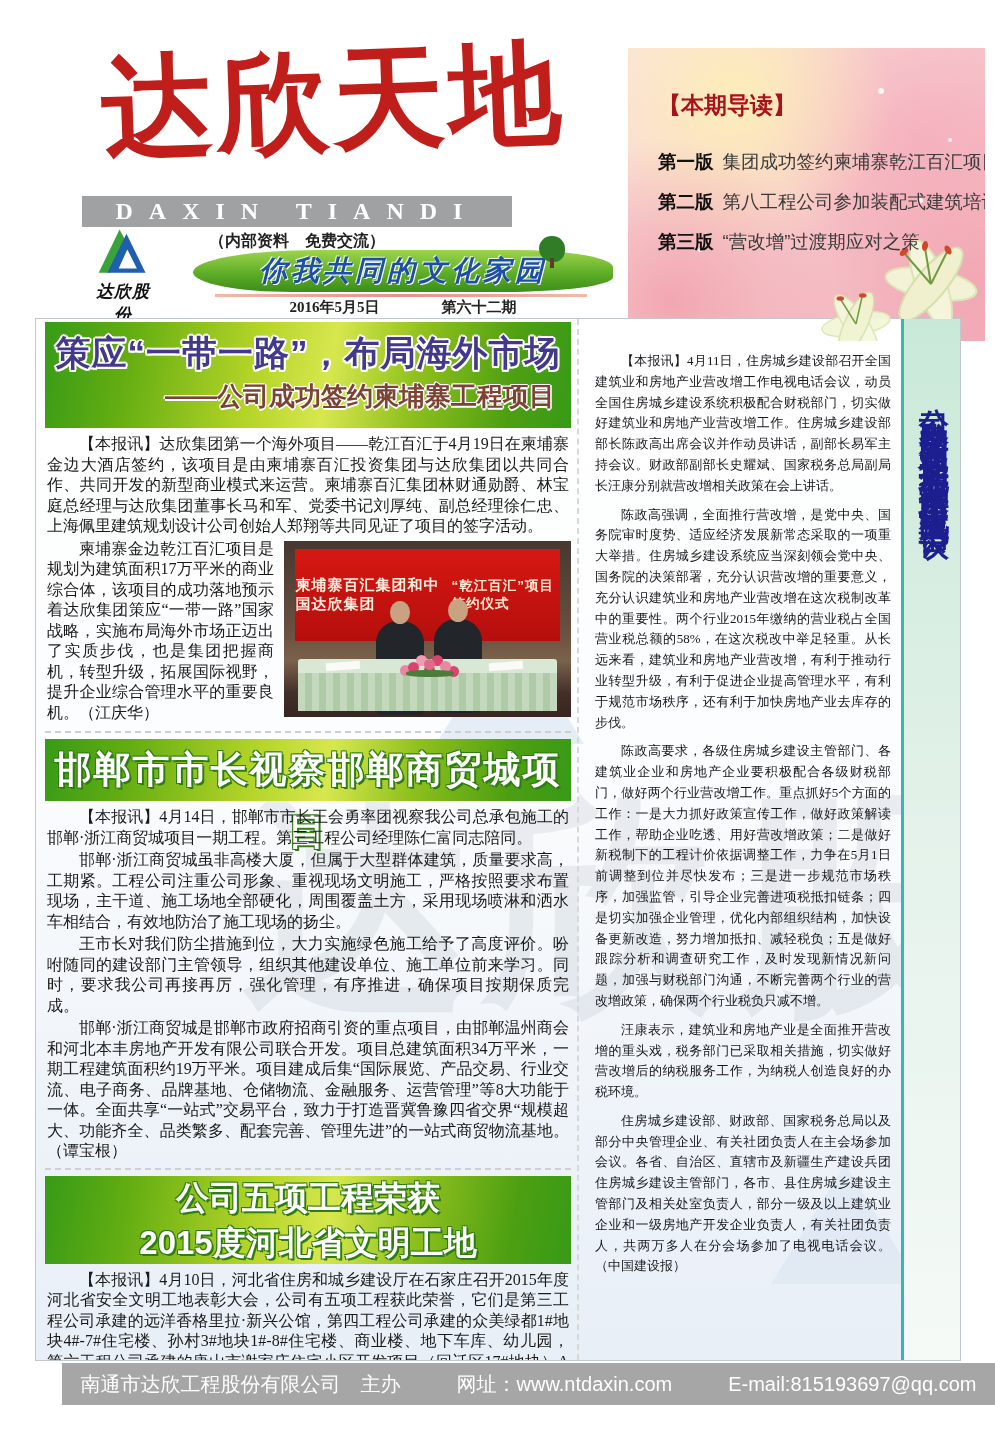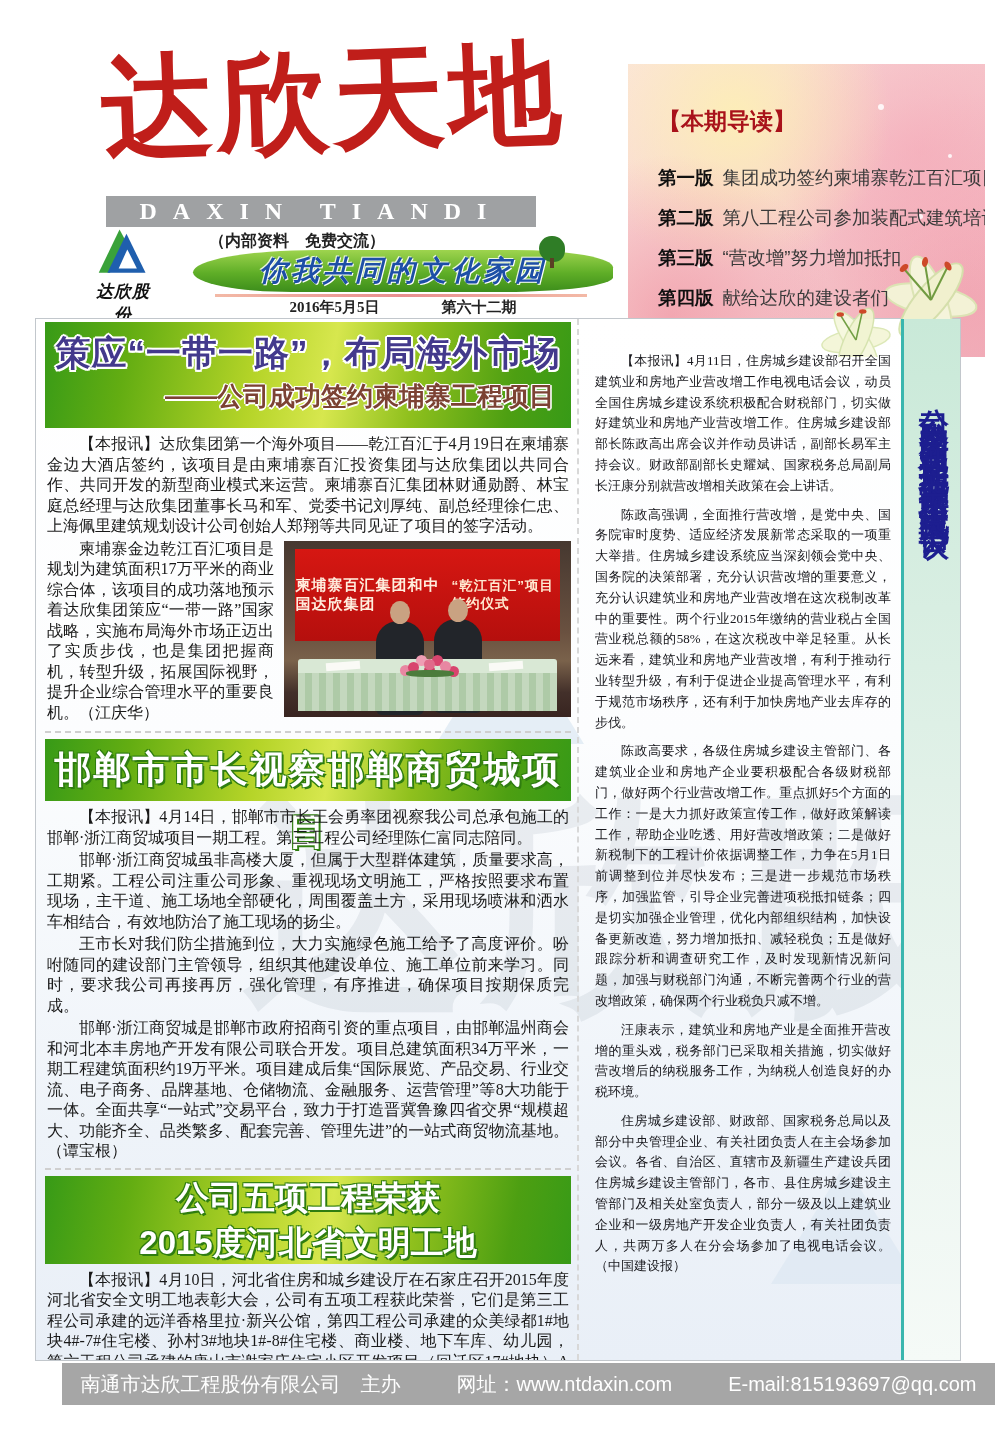--- a/index.html
+++ b/index.html
@@ -5,42 +5,42 @@
   html,body{margin:0;padding:0;background:#fff;}
   .page{position:relative;width:995px;height:1437px;background:#ffffff;overflow:hidden;
         font-family:"Liberation Serif","DejaVu Serif",serif;color:#1a1a1a;}
 
   
   .mast-title{position:absolute;left:58px;top:40px;width:550px;text-align:center;
       font-size:112px;font-weight:900;color:#c01e1a;letter-spacing:4px;line-height:1.1;
       transform:rotate(-2deg);font-family:"Liberation Serif",serif;}
   .mast-enbar{position:absolute;left:82px;top:196px;width:430px;height:31px;background:#9fa1a3;
       color:#fff;text-align:center;font-size:24px;font-weight:bold;letter-spacing:16px;
-      line-height:31px;font-family:"Liberation Serif",serif;margin-left:24px;}
+      line-height:31px;font-family:"Liberation Serif",serif;}
   .mast-note{position:absolute;left:82px;top:231px;width:430px;text-align:center;
       font-size:16px;font-weight:bold;color:#222;}
   .slogan-banner{position:absolute;left:193px;top:250px;width:420px;height:42px;
       background:linear-gradient(180deg,#9ed44e 0%,#5fae27 55%,#3c8d1b 100%);
       border-radius:50% 40% 45% 40% / 90% 70% 60% 80%;
       display:flex;align-items:center;justify-content:center;}
   .slogan-text{font-size:28px;font-weight:bold;font-style:italic;color:#1d4fa6;
       letter-spacing:4px;text-shadow:1px 1px 0 #fff,-1px -1px 0 #eaf6dc;}
   .tree{position:absolute;right:48px;top:-14px;width:26px;height:26px;background:#2f7d26;
       border-radius:50% 50% 45% 55%;}
   .tree:after{content:"";position:absolute;left:11px;top:22px;width:4px;height:10px;background:#5a4024;}
   .slogan-underline{position:absolute;left:215px;top:294px;width:372px;height:3px;
       background:linear-gradient(90deg,#f3b9a6,#e98f8f,#f3b9a6);}
   .mast-daterow{position:absolute;left:193px;top:298px;width:420px;display:flex;
       justify-content:center;gap:62px;font-size:15px;font-weight:bold;color:#222;}
   .logo{position:absolute;left:88px;top:226px;width:70px;text-align:center;}
   .logo svg{display:block;margin:0 auto;}
   .logo-text{font-size:17px;font-weight:bold;font-style:italic;color:#111;margin-top:2px;letter-spacing:1px;}
 
   
-  .guide{position:absolute;left:628px;top:64px;width:357px;height:293px;overflow:hidden;
+  .guide{position:absolute;left:628px;top:48px;width:357px;height:293px;overflow:hidden;
       background:
         radial-gradient(circle at 12% 86%,rgba(236,120,140,.45),transparent 40%),
         radial-gradient(circle at 30% 18%,rgba(253,240,180,.9),transparent 45%),
         radial-gradient(circle at 82% 30%,rgba(245,170,185,.65),transparent 45%),
         radial-gradient(circle at 95% 80%,rgba(240,150,165,.55),transparent 50%),
         linear-gradient(135deg,#fbe3dd 0%,#f6c9cd 55%,#f2b9c3 100%);}
   .guide-dot{position:absolute;border-radius:50%;background:rgba(255,255,255,.85);}
   .guide-title{position:absolute;left:30px;top:42px;font-size:23px;font-weight:bold;color:#a9121a;
       font-family:"Liberation Sans","DejaVu Sans",sans-serif;}
   .guide-list{position:absolute;left:30px;top:86px;width:300px;z-index:2;}
@@ -156,24 +156,21 @@
     <span class="guide-dot" style="left:70px;top:200px;width:4px;height:4px"></span>
     <div class="guide-title">【本期导读】</div>
     <div class="guide-list">
       <div class="guide-item">
         <span class="guide-label">第一版</span><span class="guide-text">集团成功签约柬埔寨乾江百汇项目</span>
       </div>
       <div class="guide-item">
         <span class="guide-label">第二版</span><span class="guide-text">第八工程公司参加装配式建筑培训</span>
       </div>
       <div class="guide-item">
-        <span class="guide-label">第三版</span><span class="guide-text">“营改增”努力增加抵扣</span>
-      </div>
-      <div class="guide-item">
-        <span class="guide-label">第四版</span><span class="guide-text">献给达欣的建设者们</span>
+        <span class="guide-label">第三版</span><span class="guide-text">“营改增”过渡期应对之策</span>
       </div>
     </div>
     <svg class="lilies" width="190" height="150" viewBox="0 0 190 150">
       <g transform="translate(130,85)">
         <ellipse rx="46" ry="15" transform="rotate(10)" fill="#f4f6d8" stroke="#dbe7b4" stroke-width="2"></ellipse>
         <ellipse rx="46" ry="15" transform="rotate(70)" fill="#f6f8de" stroke="#dbe7b4" stroke-width="2"></ellipse>
         <ellipse rx="46" ry="15" transform="rotate(130)" fill="#f1f4d0" stroke="#d4e2ab" stroke-width="2"></ellipse>
         <line x1="0" y1="0" x2="-26" y2="-30" stroke="#6a9a3a" stroke-width="2"></line>
         <line x1="0" y1="0" x2="-6" y2="-36" stroke="#6a9a3a" stroke-width="2"></line>
         <line x1="0" y1="0" x2="16" y2="-32" stroke="#6a9a3a" stroke-width="2"></line>

